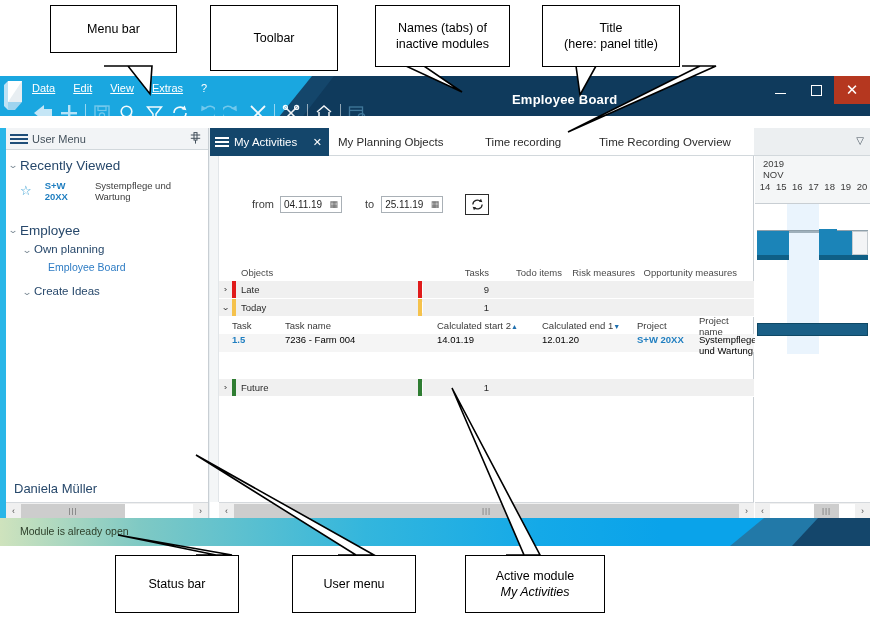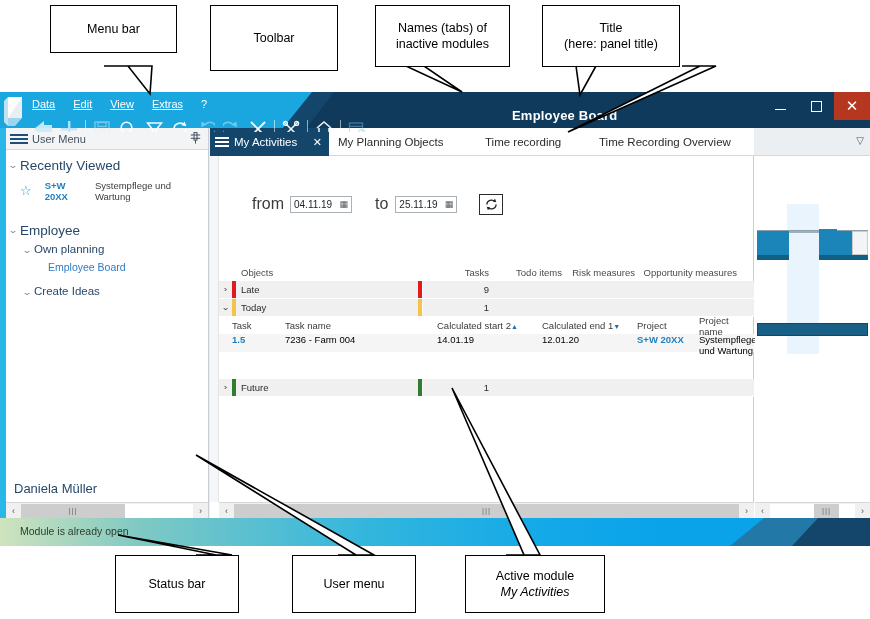--- a/index.html
+++ b/index.html
@@ -11,21 +11,21 @@
   }
 
   
   #app-window{
     position:absolute;left:0;top:76px;width:870px;height:470px;
     background:#ffffff;overflow:hidden;
   }
 
   
   #top-band{
-    position:absolute;left:0;top:16px;width:870px;height:40px;
+    position:absolute;left:0;top:0;width:870px;height:40px;
     background:#1aa7e0;overflow:hidden;
   }
   
   #title-bar{
     position:absolute;left:0;top:0;width:870px;height:52px;
     background:linear-gradient(to right,transparent 0,transparent 0);
   }
   #title-shape{
     position:absolute;right:0;top:0;width:600px;height:52px;
     background:#14466b;
@@ -143,21 +143,21 @@
 
   
   #grid-pane{position:absolute;left:0;top:28px;width:544px;height:362px;background:#ffffff;
     border-right:1px solid #c8ced3;box-sizing:border-box;}
   #grid-leftstrip{position:absolute;left:0;top:0;width:9px;height:346px;background:#f4f6f7;
     border-right:1px solid #e2e6e9;box-sizing:border-box;}
 
   
   #filter-row{position:absolute;left:0;top:32px;width:544px;height:32px;
     display:flex;align-items:center;}
-  .flbl{font-size:16px;color:#3c3c3c;}
+  .flbl{font-size:11px;color:#3c3c3c;}
   .datebox{
     display:inline-flex;align-items:center;justify-content:space-between;
     width:62px;height:17px;border:1px solid #a9b0b6;background:#ffffff;box-sizing:border-box;
     padding:0 3px;font-size:10px;color:#1e1e1e;
   }
   .cal-ico{font-size:9px;color:#5a5a5a;}
   #refresh-btn{
     width:24px;height:21px;border:1px solid #2b2b2b;background:#ffffff;
     display:flex;align-items:center;justify-content:center;box-sizing:border-box;
   }
@@ -524,20 +524,33 @@
         <div class="hscroll" style="left:9px;width:535px;">
           <div class="sb-arrow">‹</div>
           <div class="sb-track">
             <div class="sb-thumb" style="left:0;width:505px;">|||</div>
           </div>
           <div class="sb-arrow">›</div>
         </div>
       </div>
 
       <div id="gantt-pane">
+        <div id="gantt-head">
+          <div id="g-year">2019</div>
+          <div id="g-month">NOV</div>
+          <div id="g-days">
+            <span class="gday">14</span>
+            <span class="gday">15</span>
+            <span class="gday">16</span>
+            <span class="gday">17</span>
+            <span class="gday">18</span>
+            <span class="gday">19</span>
+            <span class="gday">20</span>
+          </div>
+        </div>
 
         <div id="gantt-body">
           <div id="today-col"></div>
 
           <div class="gbar-line" style="left:2px;top:26px;width:111px;background:#8fa0ab;"></div>
           <div class="gbar" style="left:2px;top:27px;width:32px;height:24px;"></div>
           <div class="gbar" style="left:64px;top:27px;width:33px;height:24px;"></div>
           <div class="gbar" style="left:97px;top:27px;width:16px;height:24px;background:#f3f4f6;border:1px solid #c6ccd1;box-sizing:border-box;"></div>
           <div class="gbar" style="left:64px;top:25px;width:18px;height:3px;"></div>
           <div class="gbar-shadow" style="left:2px;top:51px;width:32px;height:5px;"></div>

